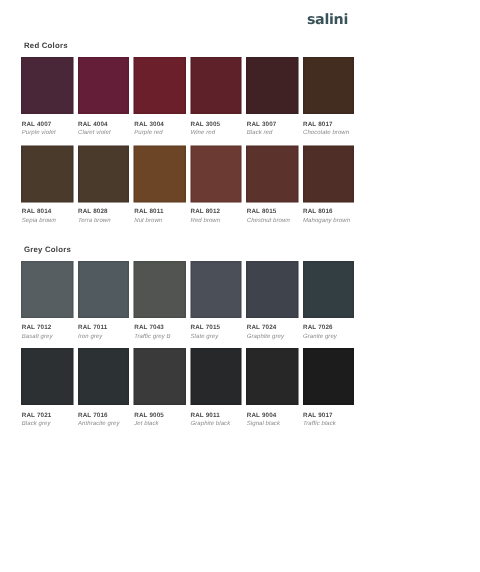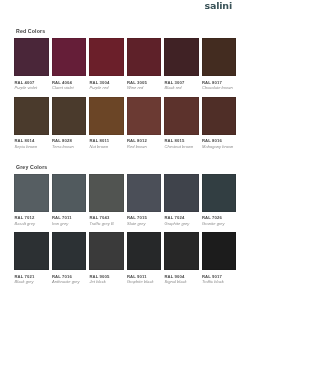--- a/index.html
+++ b/index.html
@@ -14,21 +14,21 @@
     position: relative;
     width: 250px;
     height: 381px;
     background: #ffffff;
     padding: 0 14px;
   }
   
   .header {
     height: 26px;
     display: flex;
-    align-items: flex-start;
+    align-items: center;
     justify-content: flex-end;
     padding-right: 4px;
   }
   .logo {
     font-family: "DejaVu Sans", sans-serif;
     font-size: 9.5px;
     font-weight: 700;
     letter-spacing: -0.2px;
     color: #3a5358;
   }

